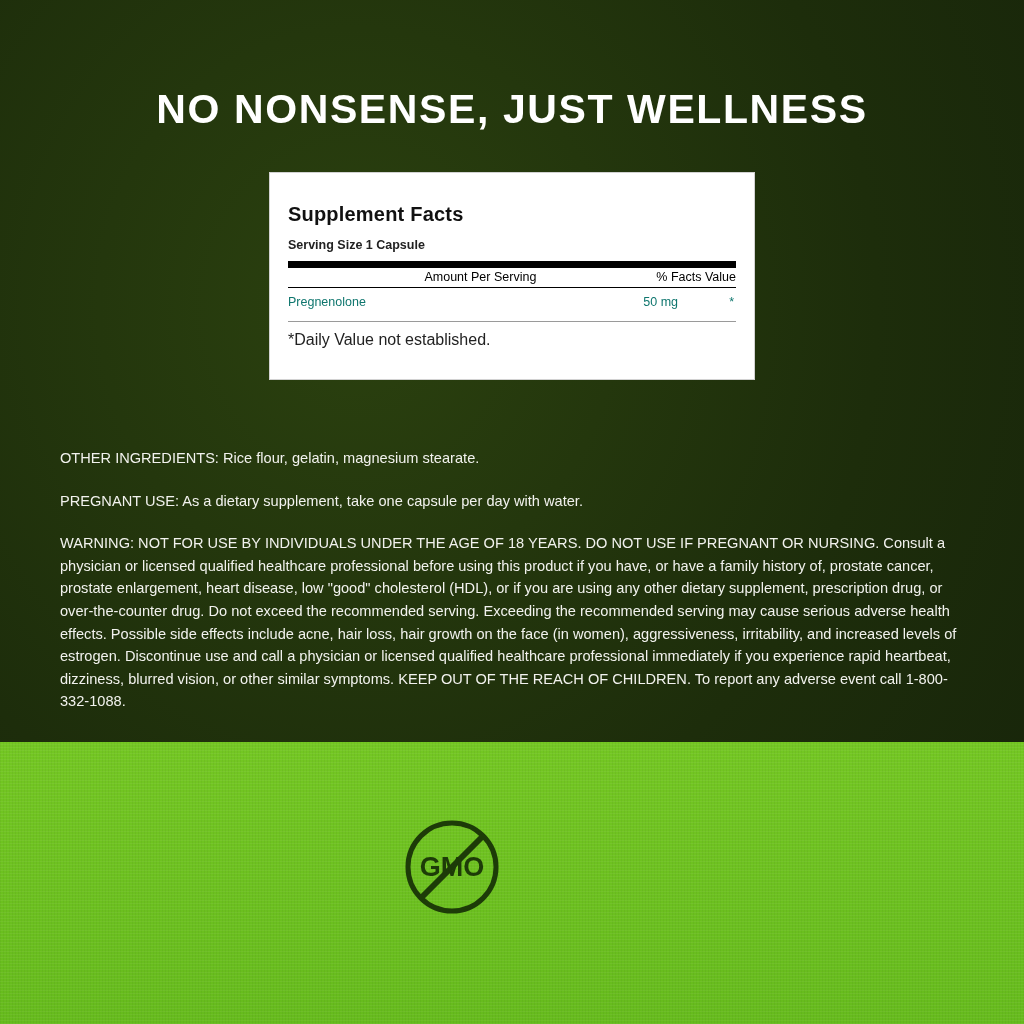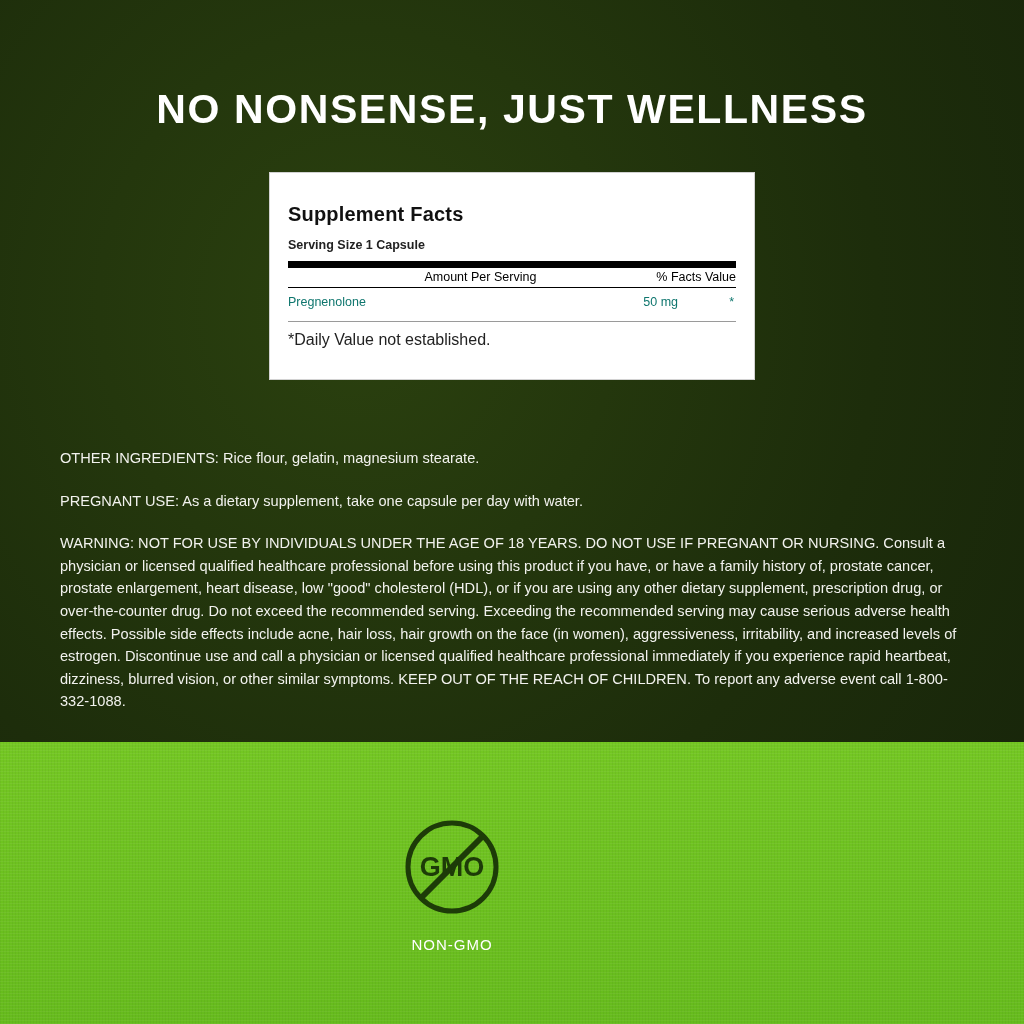--- a/index.html
+++ b/index.html
@@ -174,16 +174,15 @@
   </div>
 
   <div class="band"></div>
 
   <div class="gmo-wrap">
     <svg width="110" height="110" viewBox="0 0 110 110">
       <circle cx="55" cy="55" r="44" fill="none" stroke="#1d3b08" stroke-width="5"></circle>
       <line x1="24" y1="86" x2="86" y2="24" stroke="#1d3b08" stroke-width="6"></line>
       <text x="55" y="64" text-anchor="middle" font-family="'Liberation Sans', sans-serif" font-size="27" font-weight="bold" fill="#1d3b08">GMO</text>
     </svg>
-    <div class="gmo-label">NON-GMO</div>
   </div>
 
 </div>
 
 </body></html>

